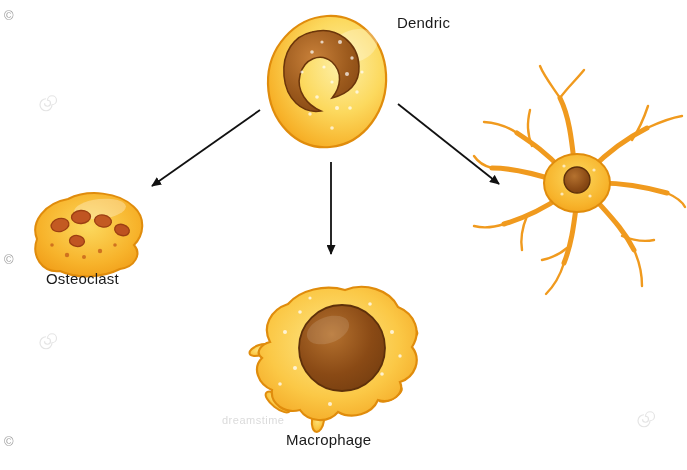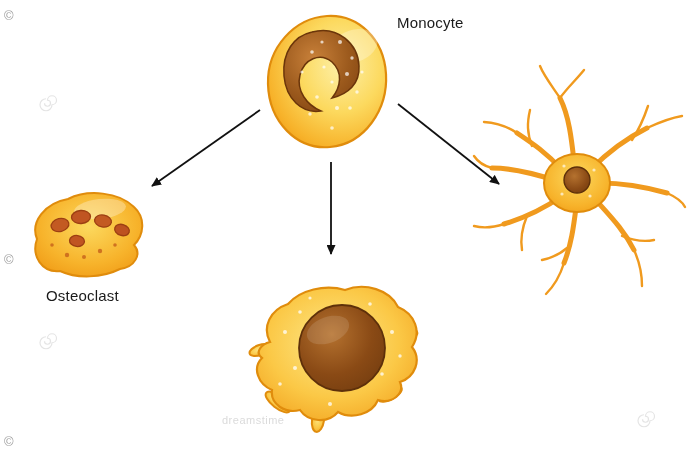--- a/index.html
+++ b/index.html
@@ -201,16 +201,17 @@
       <circle cx="105" cy="122" r="13" fill="url(#denNuc)" stroke="#5e300a" stroke-width="1.4"></circle>
     </g>
     <g fill="#ffffff" opacity="0.65">
       <circle cx="92" cy="108" r="1.6"></circle>
         <circle cx="122" cy="112" r="1.6"></circle>
         <circle cx="118" cy="138" r="1.6"></circle>
       <circle cx="90" cy="136" r="1.6"></circle>
     </g>
   </svg>
 
-  <div class="cell-label" style="left:397px;top:14px;">Monocyte</div>
-  <div class="cell-label" style="left:46px;top:287px;">Osteoclast</div>
+  <div class="cell-label" style="left:397px;top:14px;">Dendric</div>
+  <div class="cell-label" style="left:46px;top:270px;">Osteoclast</div>
+  <div class="cell-label" style="left:286px;top:431px;">Macrophage</div>
 
 </div>
 
 </body></html>

